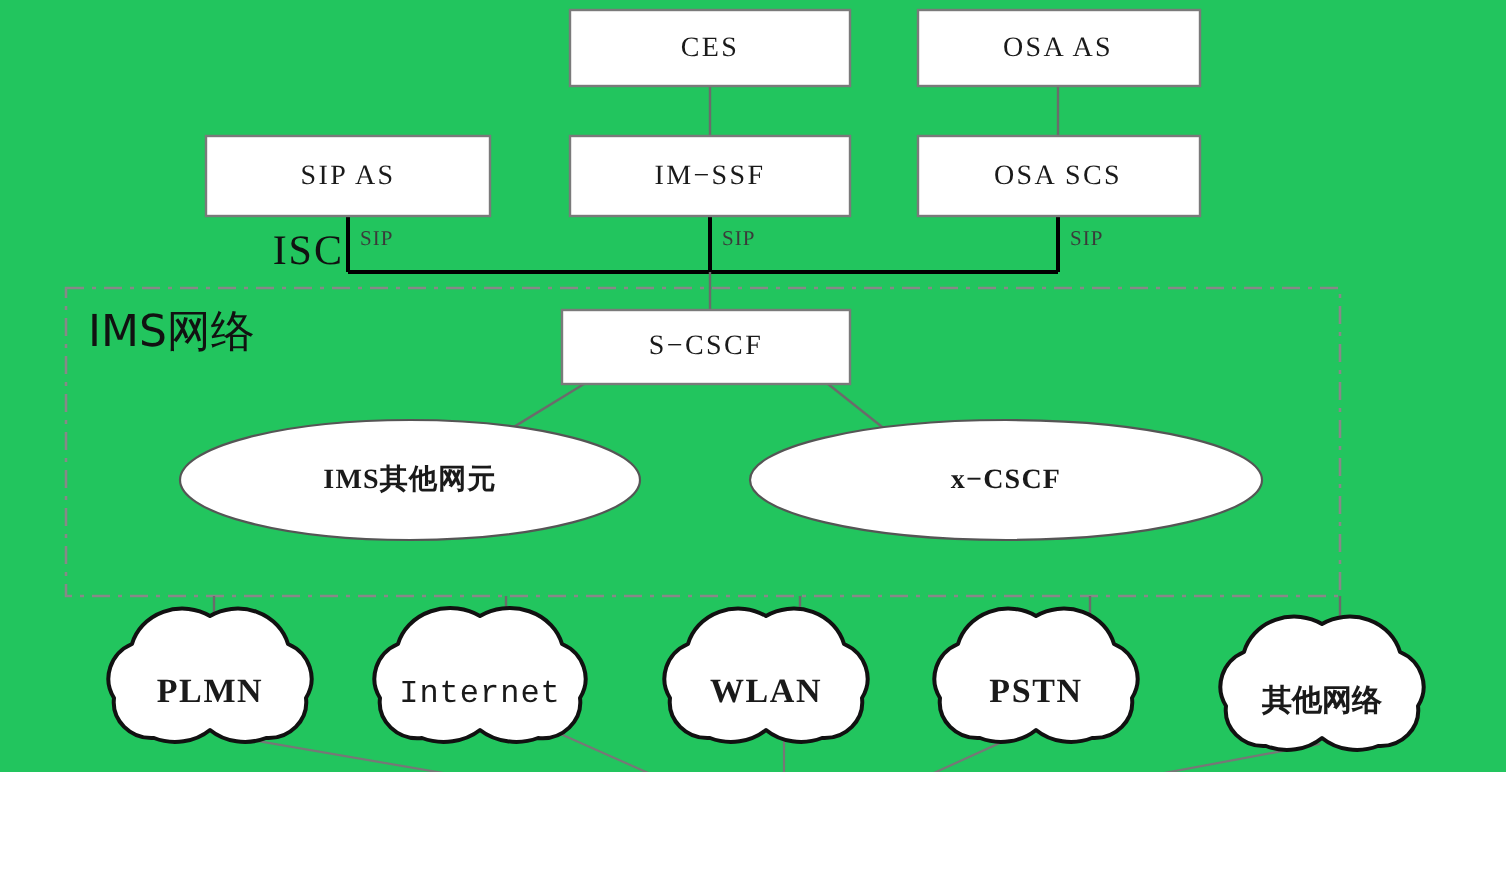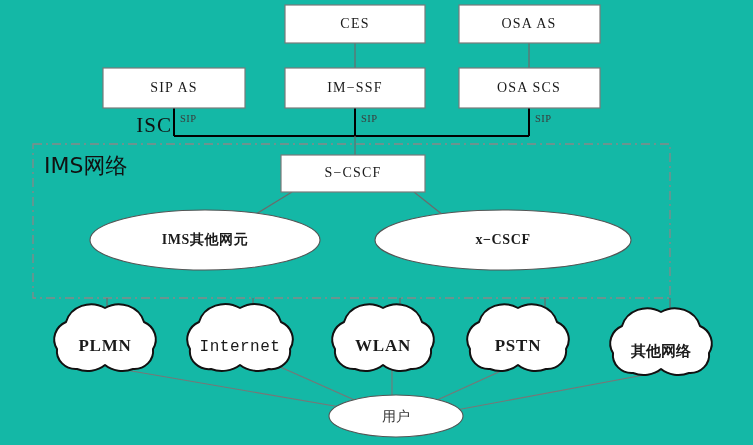--- a/index.html
+++ b/index.html
@@ -6,22 +6,22 @@
     margin: 0;
     padding: 0;
     background: #ffffff;
   }
   body {
     font-family: "Liberation Serif", "DejaVu Serif", serif;
   }
   #diagram-root {
     position: relative;
     width: 753px;
-    height: 445px;
-    background: #14b8a6;
+    height: 386px;
+    background: #22c55e;
     overflow: hidden;
   }
   #diagram-svg {
     position: absolute;
     top: 0;
     left: 0;
     width: 753px;
     height: 445px;
   }
   .node-box {

